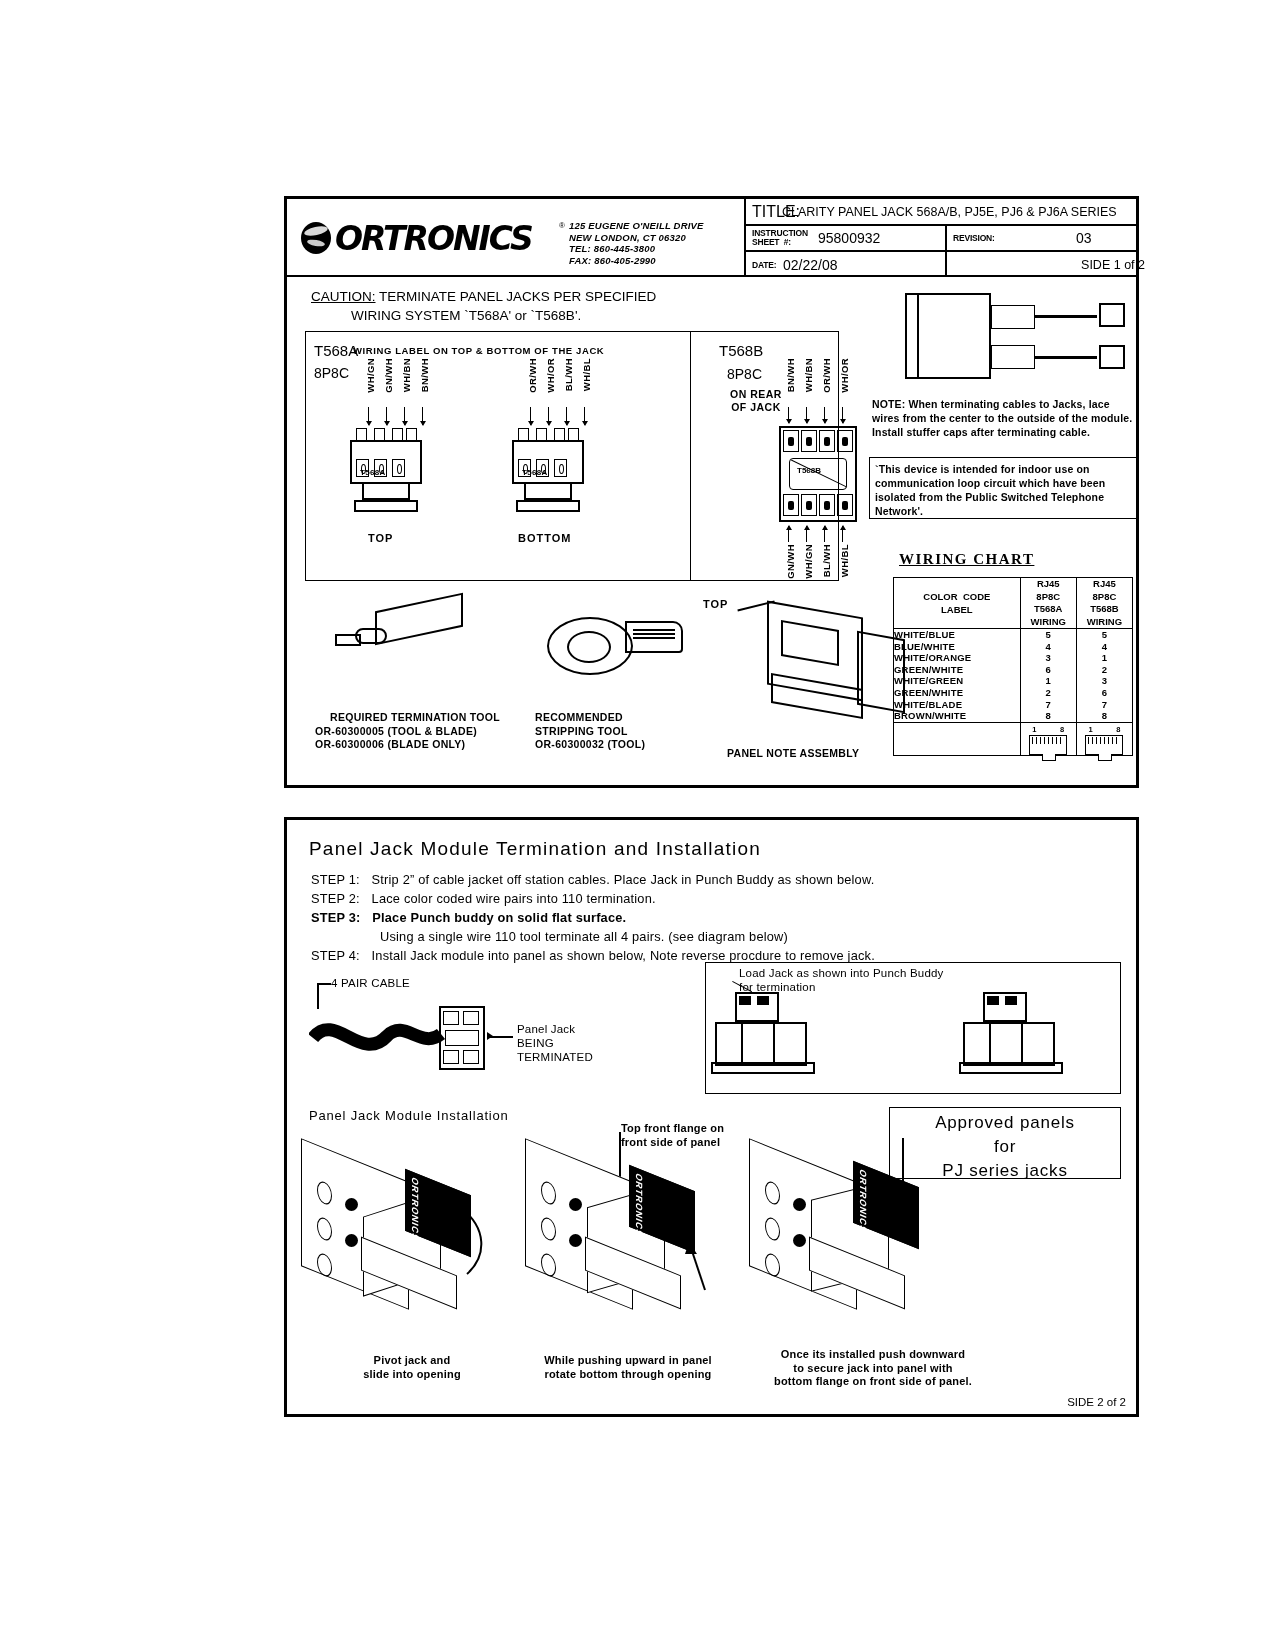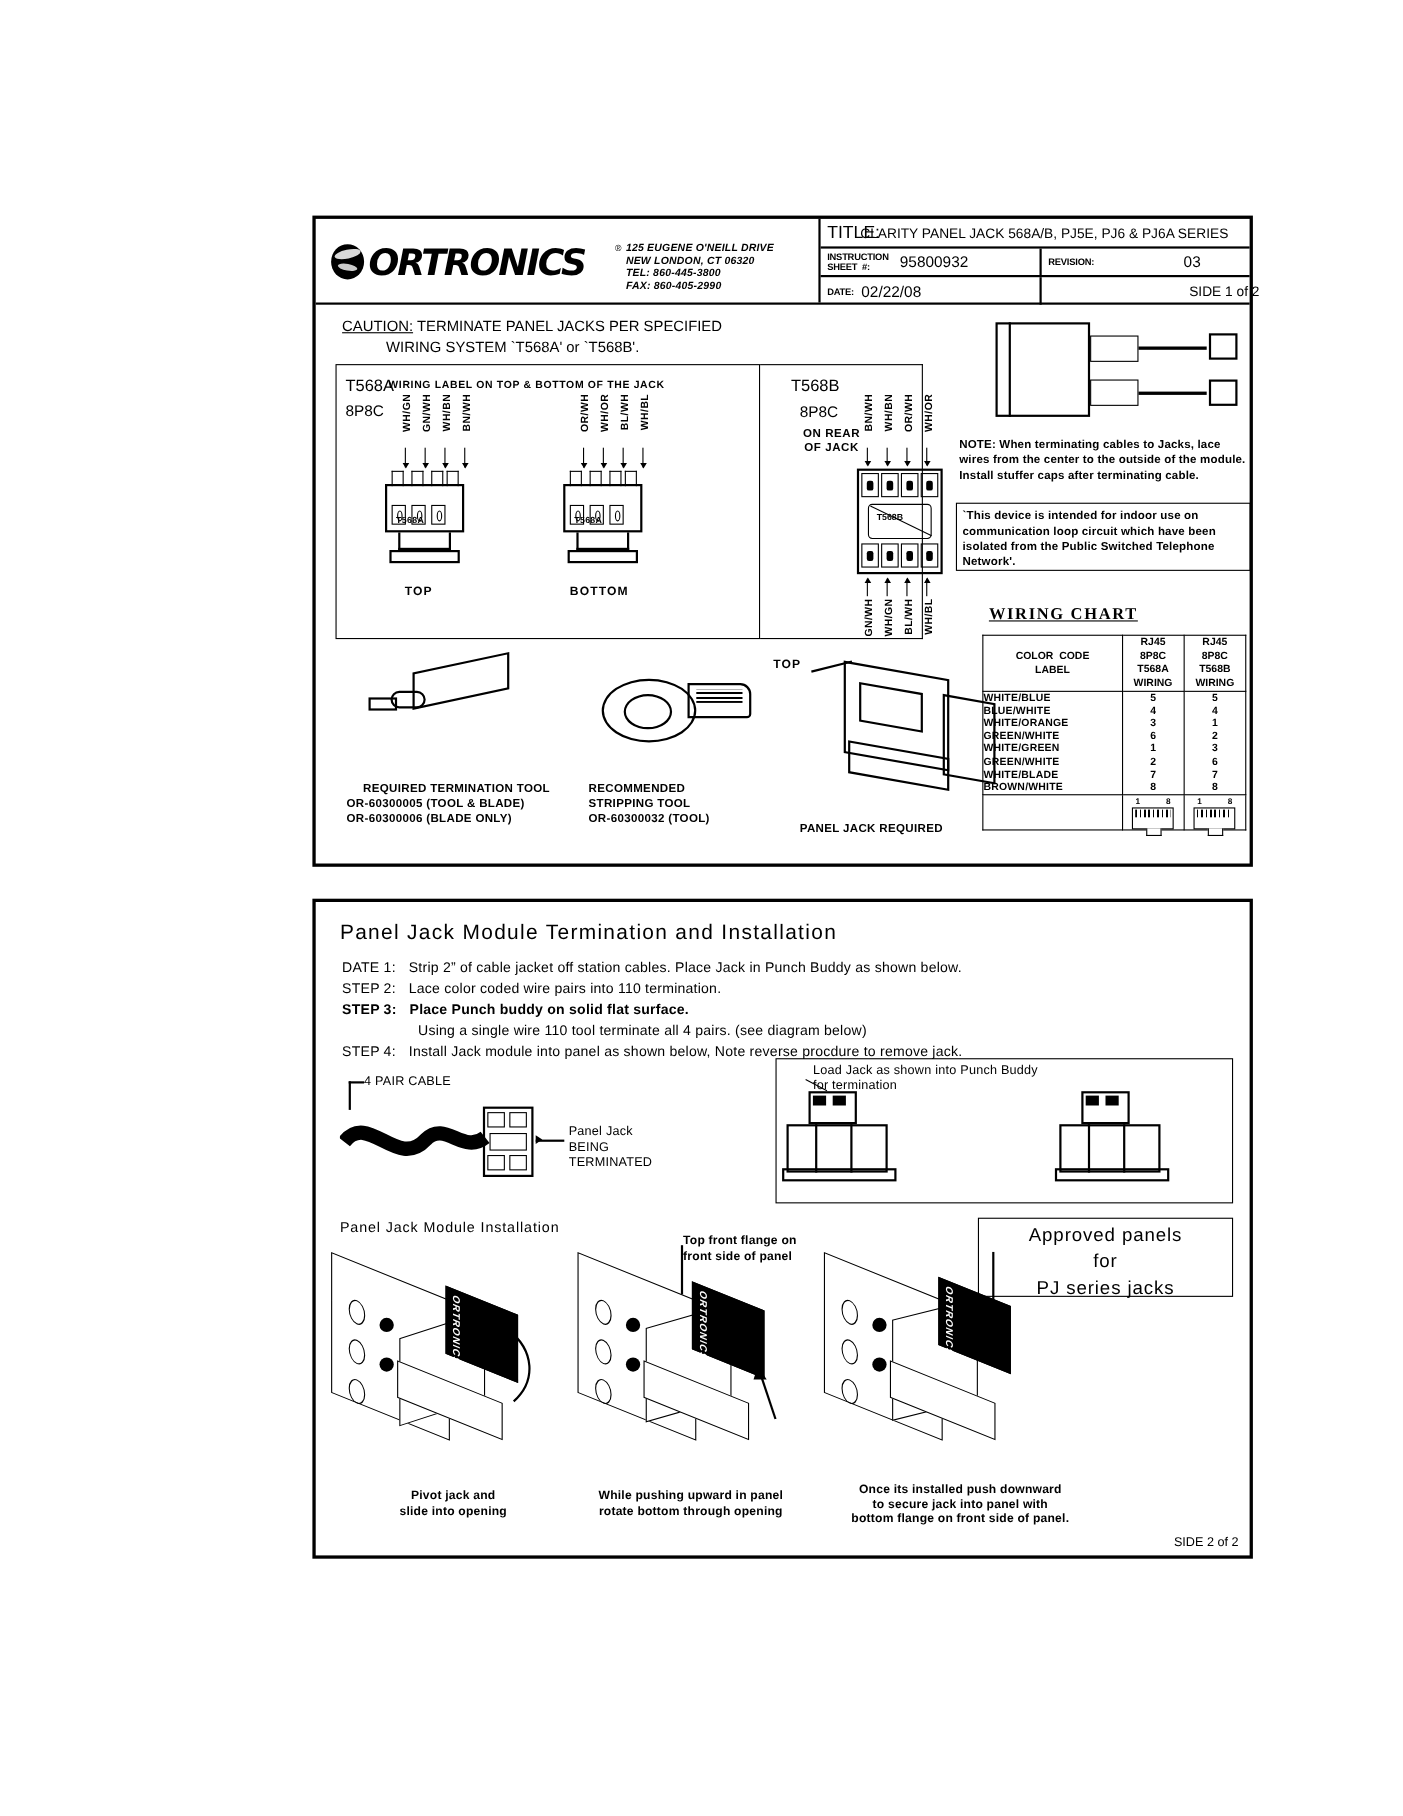--- a/index.html
+++ b/index.html
@@ -382,28 +382,28 @@
   </div>
 
   <div class="tb-cap" style="left:416px;top:399px;">TOP</div>
   <div class="leader" style="left:450px;top:406px;width:38px;height:1.6px;transform:rotate(-14deg);"></div>
   <div class="abs" style="left:470px;top:398px;width:158px;height:140px;">
     <div class="abs" style="left:10px;top:12px;width:96px;height:84px;border:2.4px solid #000;box-sizing:border-box;transform:skewY(10deg);"></div>
     <div class="abs" style="left:24px;top:28px;width:58px;height:36px;border:2px solid #000;box-sizing:border-box;transform:skewY(10deg);"></div>
     <div class="abs" style="left:100px;top:38px;width:48px;height:74px;border:2.2px solid #000;box-sizing:border-box;transform:skewY(10deg);"></div>
     <div class="abs" style="left:14px;top:84px;width:92px;height:30px;border:2px solid #000;box-sizing:border-box;transform:skewY(10deg);"></div>
   </div>
-  <div class="toolcap" style="left:440px;top:548px;">PANEL JACK REQUIRED</div>
+  <div class="toolcap" style="left:440px;top:548px;">PANEL NOTE ASSEMBLY</div>
 </div>
 
 <div class="abs" id="sheet2">
   <div class="s2-title">Panel Jack Module Termination and Installation</div>
 
   <div class="step" style="left:24px;top:52px;">
-    <span>DATE  1:</span>
+    <span>STEP  1:</span>
     <span style="padding-left:8px;">Strip 2” of cable jacket off station cables. Place Jack in Punch Buddy as shown below.</span>
   </div>
   <div class="step" style="left:24px;top:71px;">
     <span>STEP  2:</span>
     <span style="padding-left:8px;">Lace color coded wire pairs into 110 termination.</span>
   </div>
   <div class="step" style="left:24px;top:90px;font-weight:bold;">
     <span>STEP  3:</span>
     <span style="padding-left:8px;">Place Punch buddy on solid flat surface.</span>
   </div>

